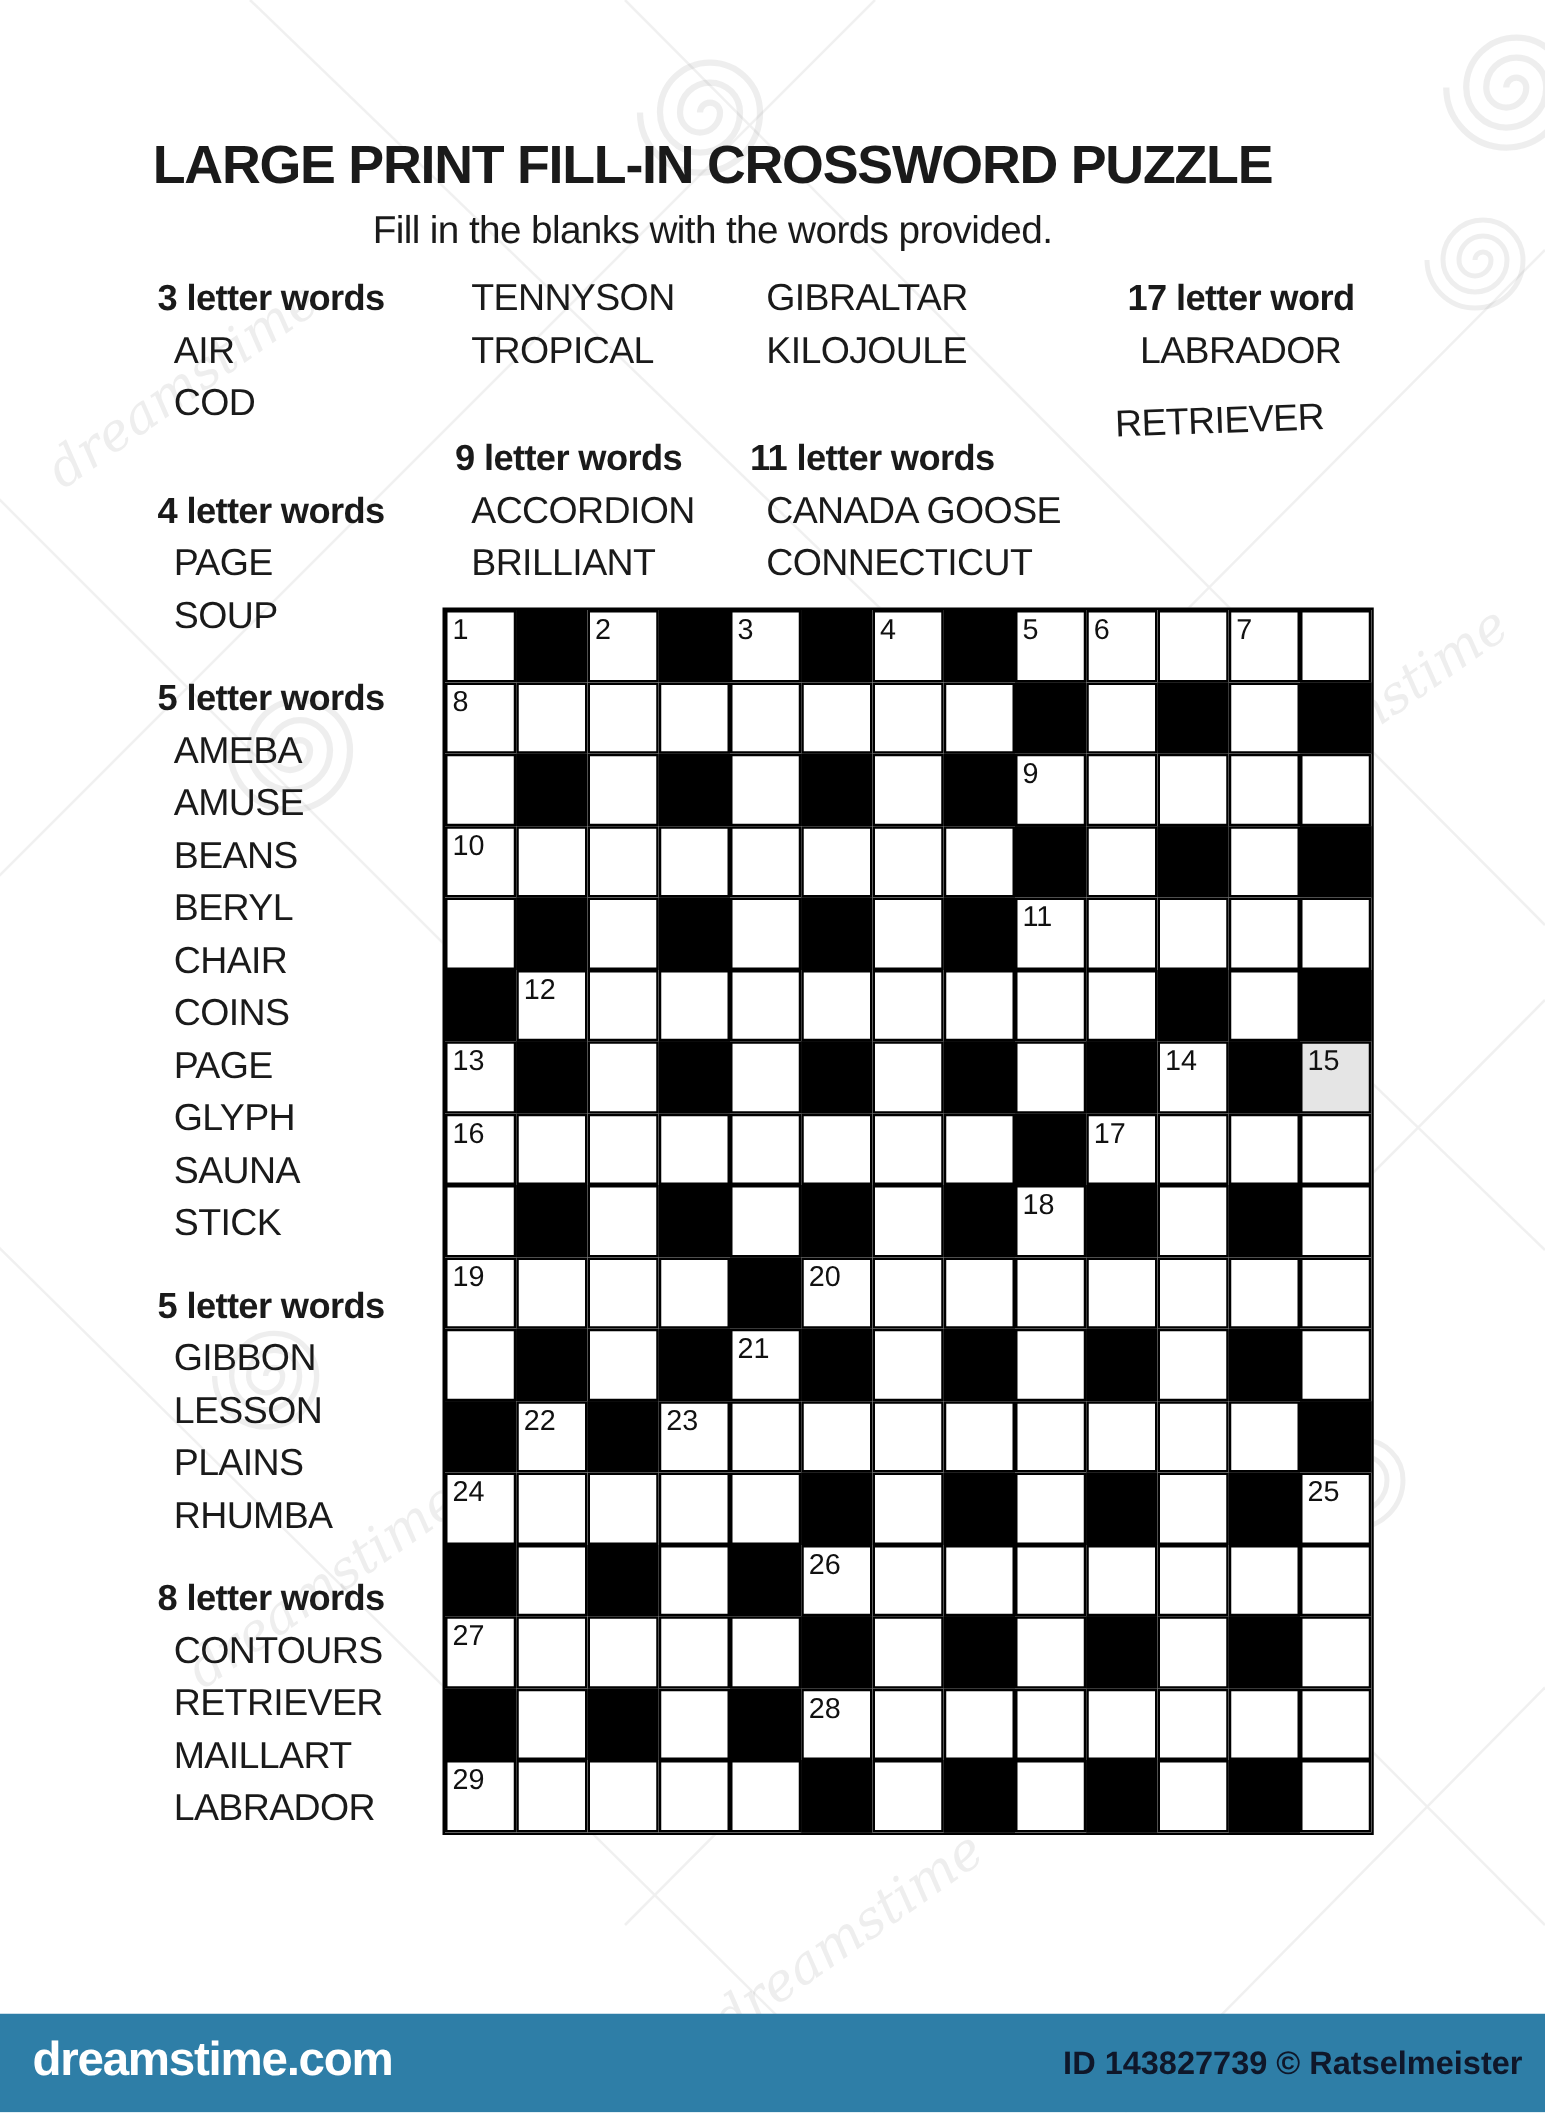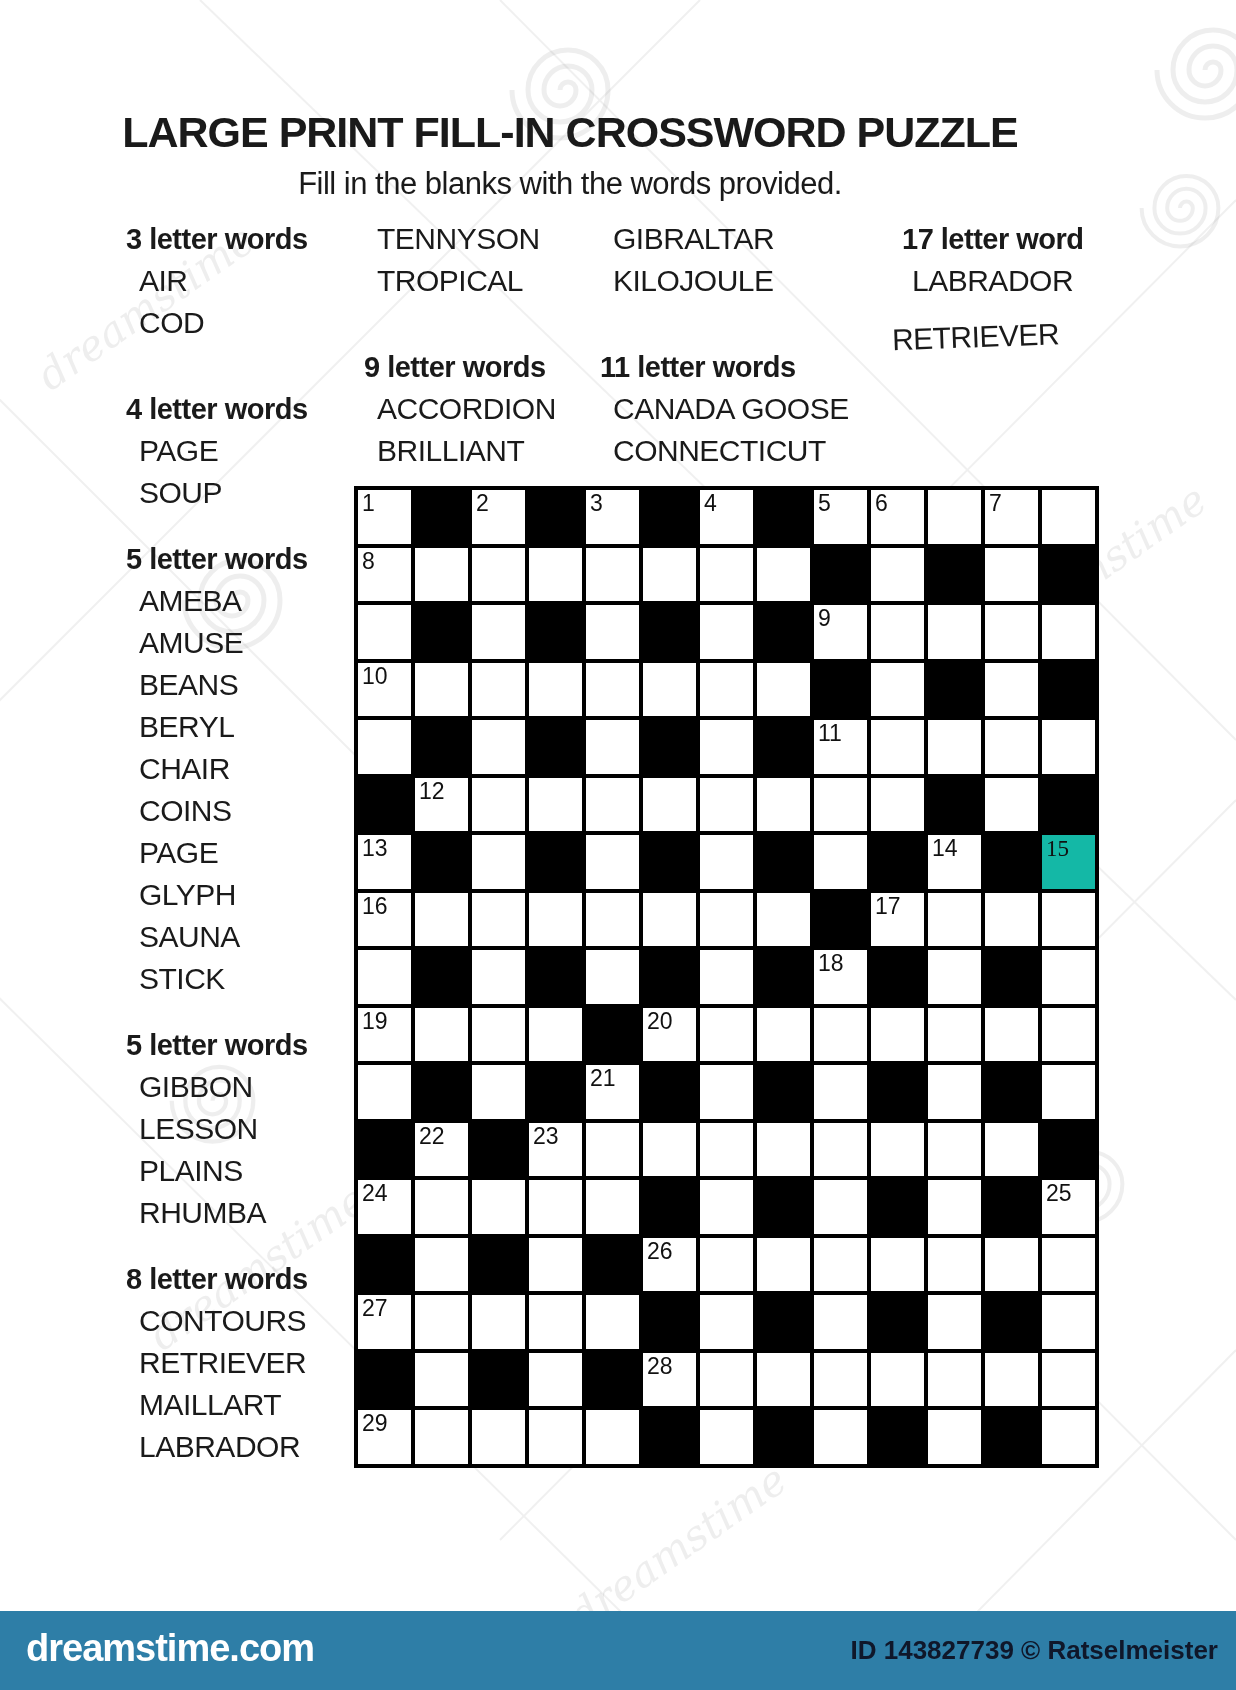--- a/index.html
+++ b/index.html
@@ -273,21 +273,21 @@
       <div class="cell" style="background: rgb(255, 255, 255);"></div>
       <div class="cell black" style="background: rgb(0, 0, 0);"></div>
       <div class="cell" style="background: rgb(255, 255, 255);"></div>
       <div class="cell black" style="background: rgb(0, 0, 0);"></div>
       <div class="cell" style="background: rgb(255, 255, 255);"></div>
       <div class="cell black" style="background: rgb(0, 0, 0);"></div>
       <div class="cell" style="background: rgb(255, 255, 255);">
         <span class="cellnum">14</span>
       </div>
       <div class="cell black" style="background: rgb(0, 0, 0);"></div>
-      <div class="cell" style="background: #14b8a6; font-family: Liberation Serif, serif;">
+      <div class="cell" style="background: #e5e5e5;">
         <span class="cellnum">15</span>
       </div>
       <div class="cell" style="background: rgb(255, 255, 255);">
         <span class="cellnum">16</span>
       </div>
       <div class="cell" style="background: rgb(255, 255, 255);"></div>
       <div class="cell" style="background: rgb(255, 255, 255);"></div>
       <div class="cell" style="background: rgb(255, 255, 255);"></div>
       <div class="cell" style="background: rgb(255, 255, 255);"></div>
       <div class="cell" style="background: rgb(255, 255, 255);"></div>

